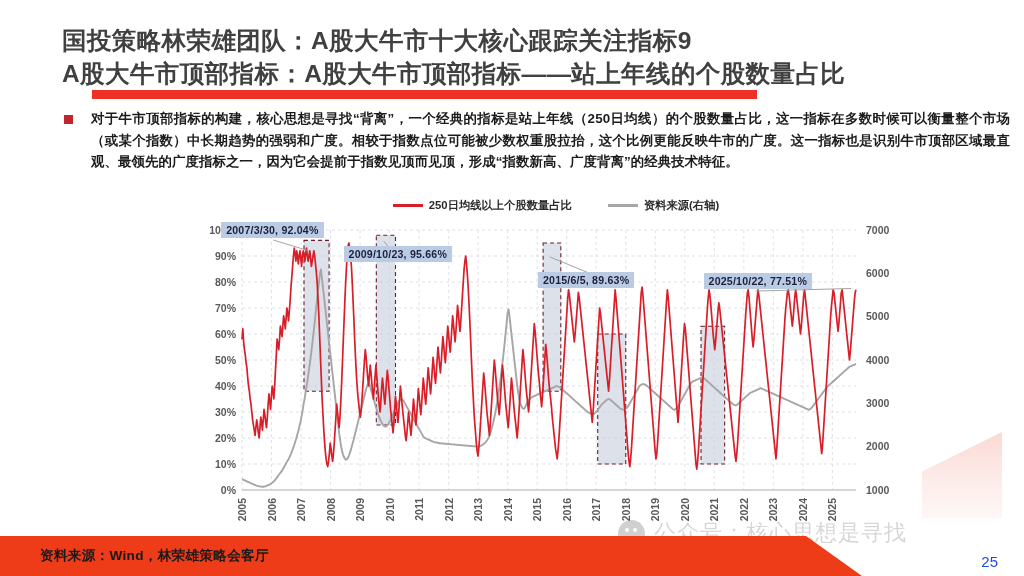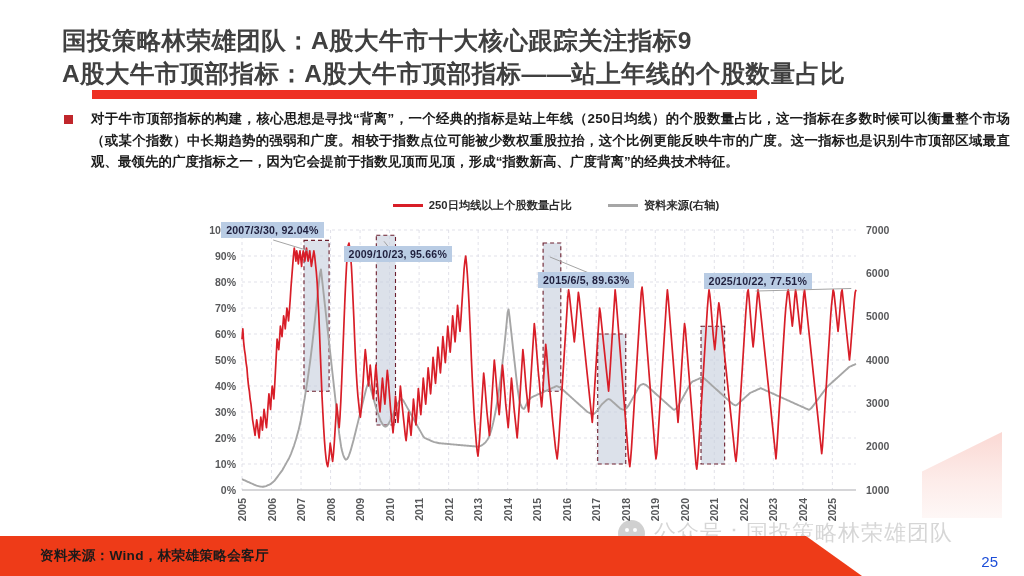--- a/index.html
+++ b/index.html
@@ -181,20 +181,20 @@
     <div id="callouts">
         <div class="callout" style="left: 25.2px; top: 30px;">2007/3/30, 92.04%</div>
         <div class="callout" style="left: 147.6px; top: 45.84px; margin-top: 8px;">2009/10/23, 95.66%</div>
         <div class="callout" style="left: 342px; top: 80px;">2015/6/5, 89.63%</div>
         <div class="callout" style="left: 507.6px; top: 81.04px;">2025/10/22, 77.51%</div>
       </div>
   </div>
 
   <div class="watermark">
     <span class="wm-icon"></span>
-    <span class="wm-text">公众号：国投策略林荣雄团队</span>
+    <span class="wm-text">公众号：核心思想是寻找</span>
   </div>
 
   <div class="footer-bar"></div>
   <div class="footer-text">资料来源：Wind，林荣雄策略会客厅</div>
   <div class="page-num">25</div>
 
 </div>
 
 </body></html>

